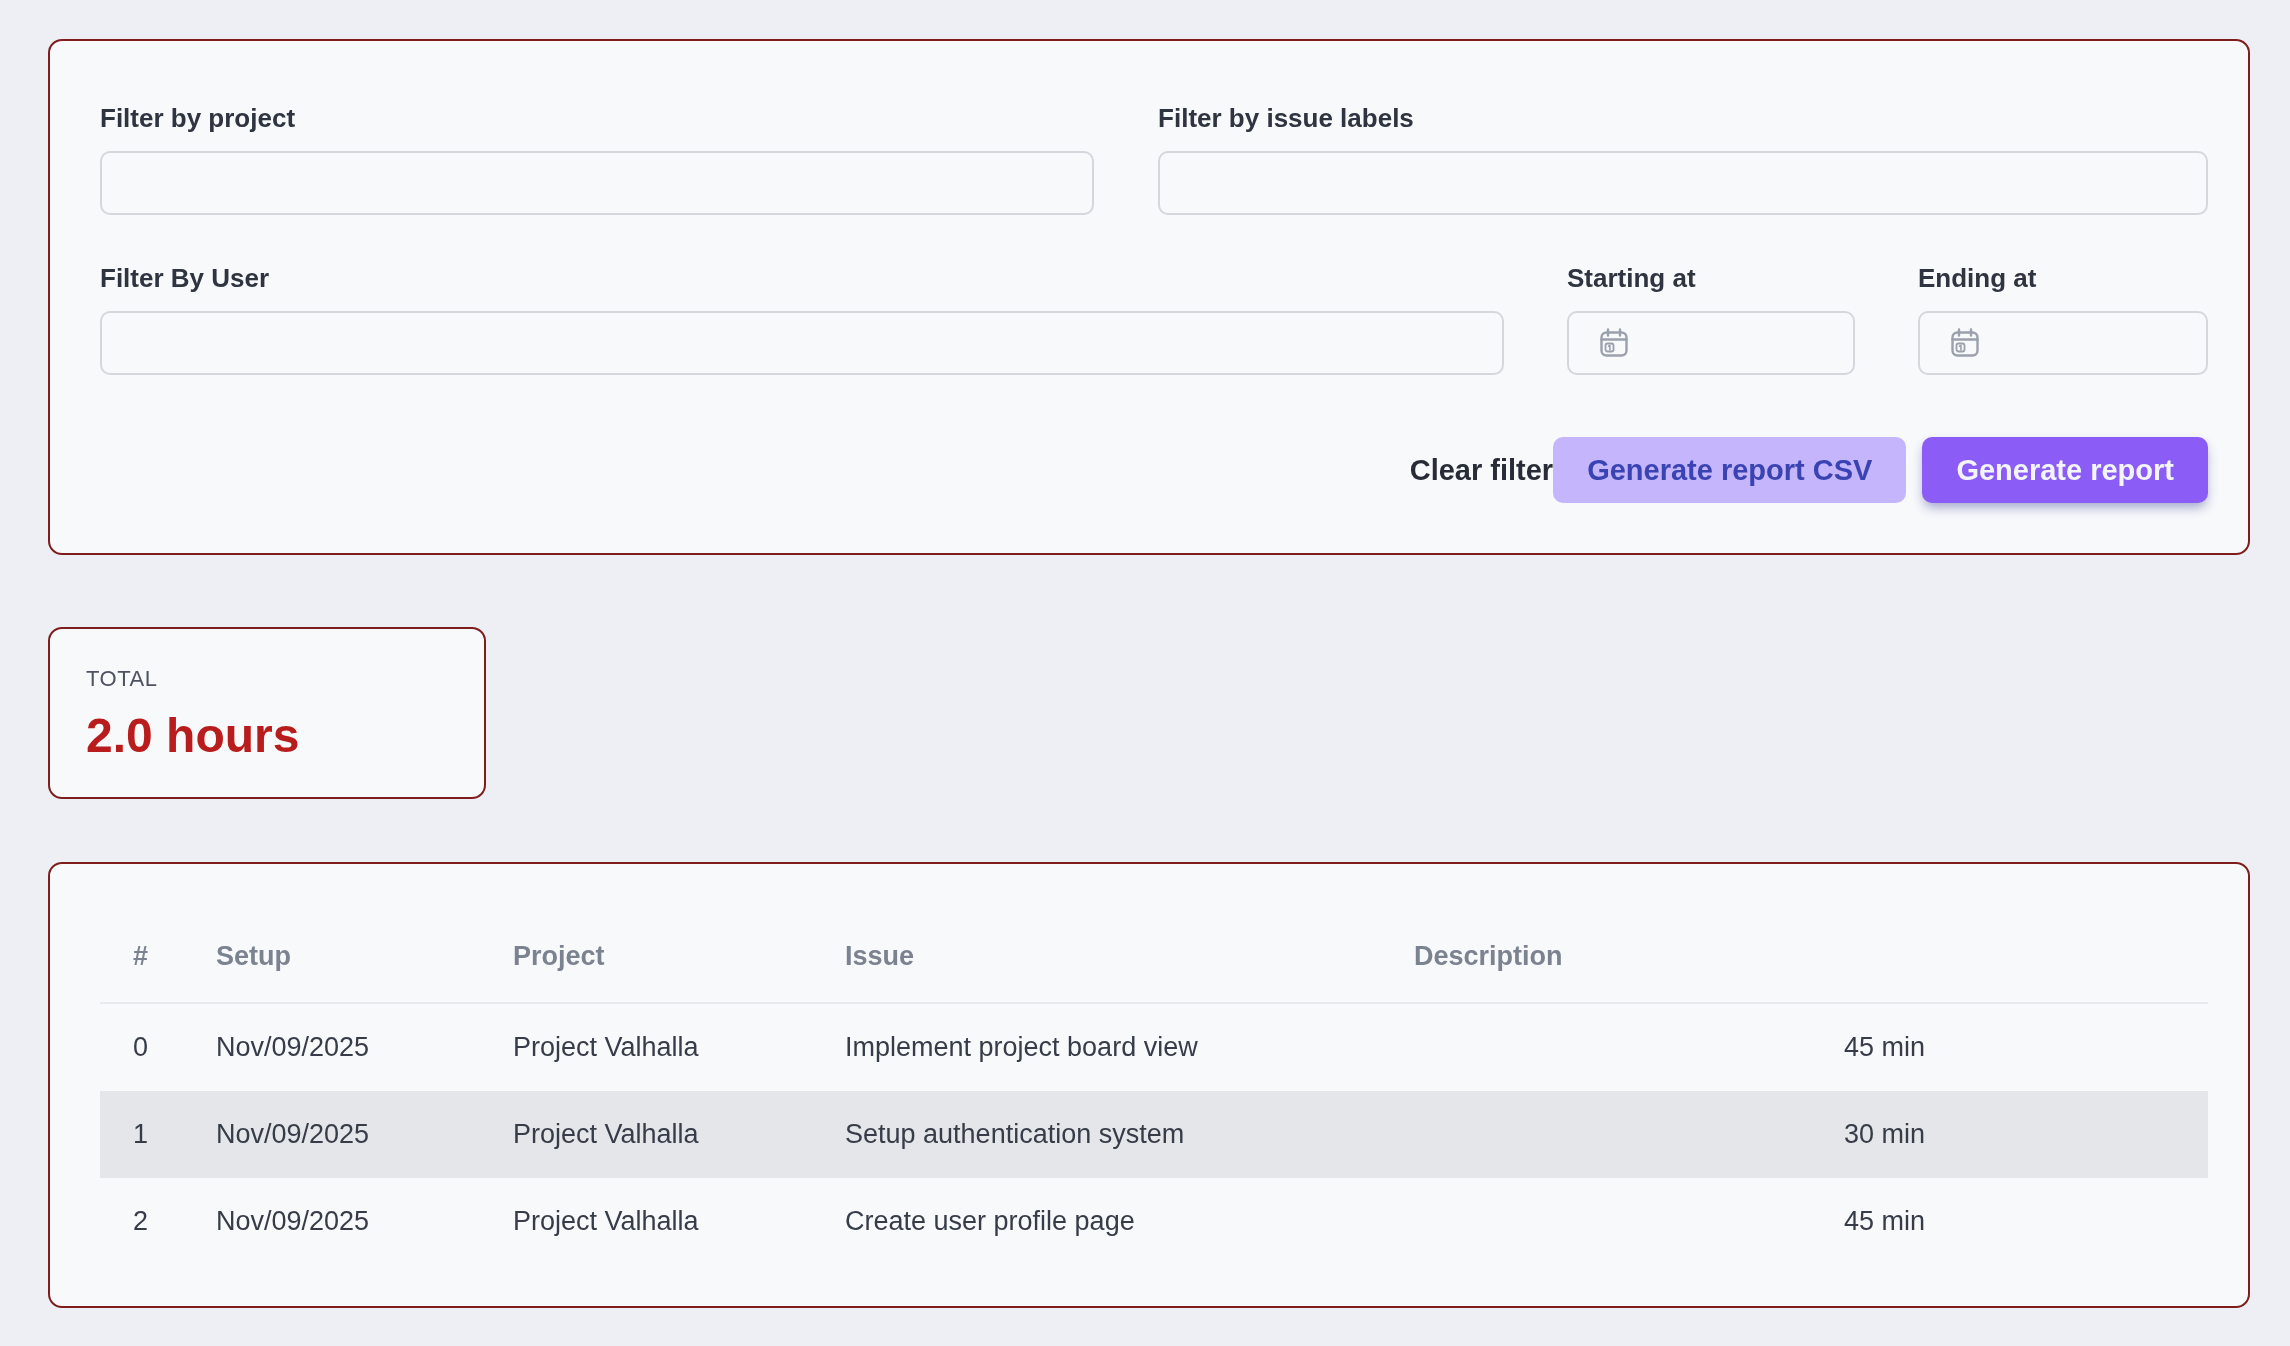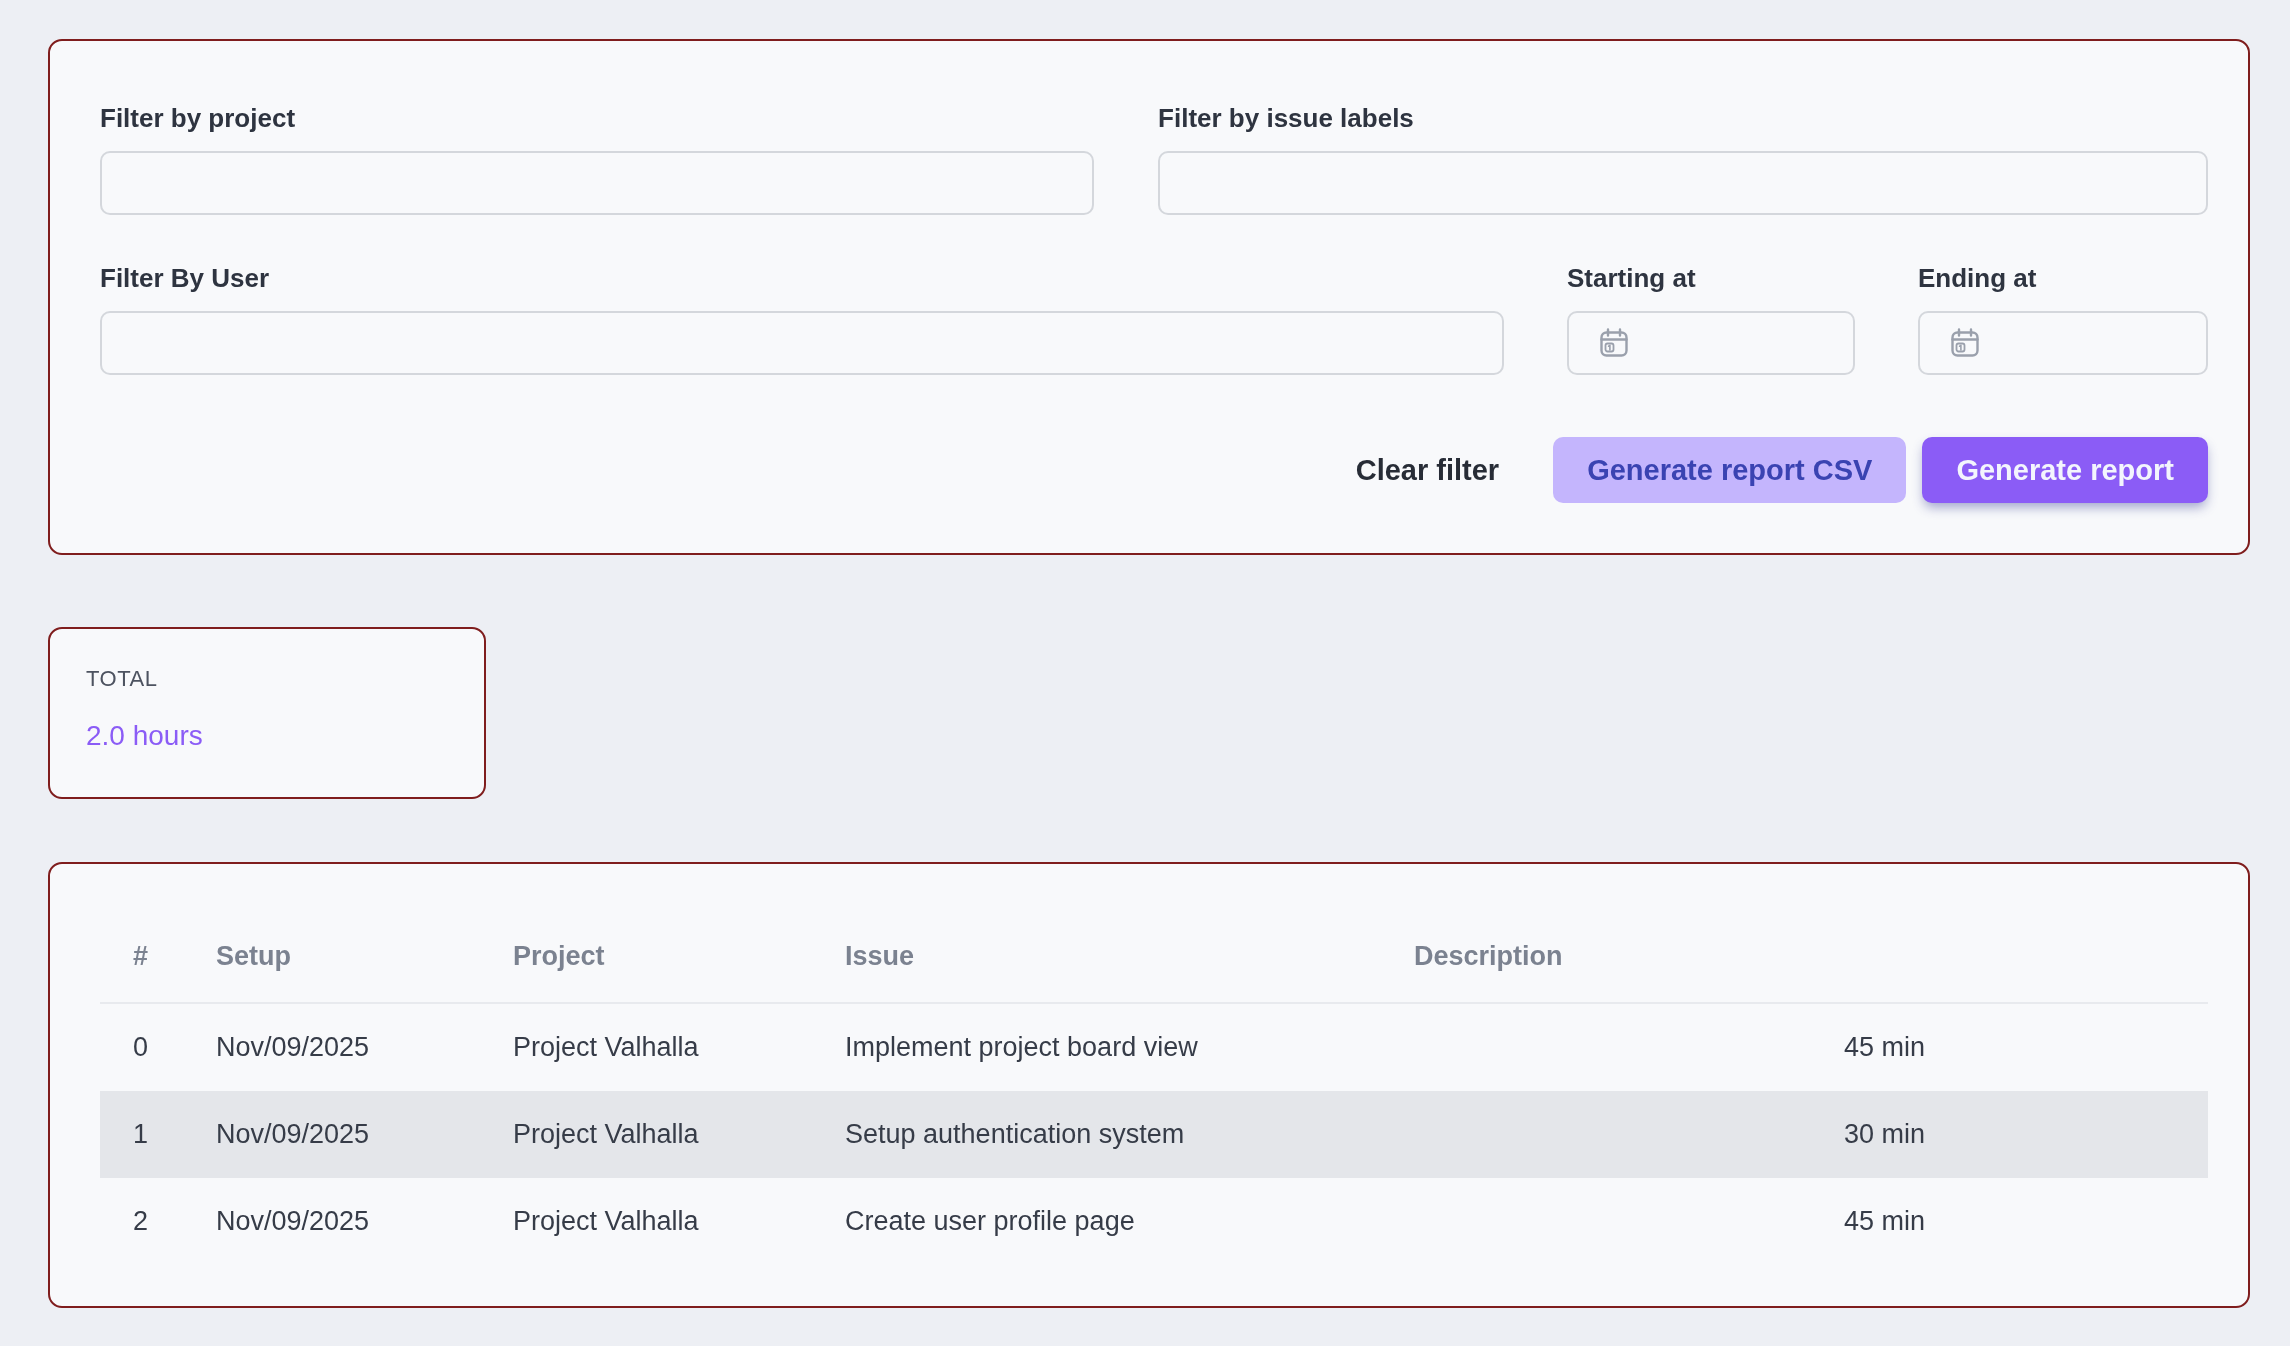--- a/index.html
+++ b/index.html
@@ -38,31 +38,31 @@
     padding-left:28px;cursor:pointer;
   }
   .actions{display:flex;justify-content:flex-end;align-items:center;}
   .btn{
     height:66px;border:none;border-radius:10px;cursor:pointer;
     font:700 29px "Liberation Sans","DejaVu Sans",sans-serif;
   }
   .btn-text{
     background:none;border:none;cursor:pointer;
     font:700 29px "Liberation Sans","DejaVu Sans",sans-serif;
-    color:#272c36;margin-right:54px;padding:0;
+    color:#272c36;padding:0;
   }
   .btn-soft{background:#c4b5fd;color:#3a43b2;padding:0 34px;}
   .btn-primary{
     background:#8b5cf6;color:#f3f5fd;padding:0 34px;margin-left:16px;
     box-shadow:0 6px 12px -2px rgba(47,54,145,.45);
   }
   
   .total-card{width:438px;margin-top:72px;padding:36px;}
   .total-label{font-size:22px;line-height:28px;color:#4d5360;letter-spacing:.5px;}
-  .total-value{margin-top:18px;font-size:28px;line-height:50px;font-weight:400;color:#8b5cf6;}
+  .total-value{margin-top:18px;font-size:48px;line-height:50px;font-weight:700;color:#b91c1c;}
   
   .table-card{margin-top:63px;padding:46px 40px 41px 50px;}
   table{width:100%;border-collapse:collapse;table-layout:fixed;}
   th{
     height:92px;padding:0;text-align:left;vertical-align:middle;
     font-size:27px;font-weight:700;color:#7b8290;
     border-bottom:2px solid #e8eaee;
   }
   td{
     height:87px;padding:0;vertical-align:middle;

